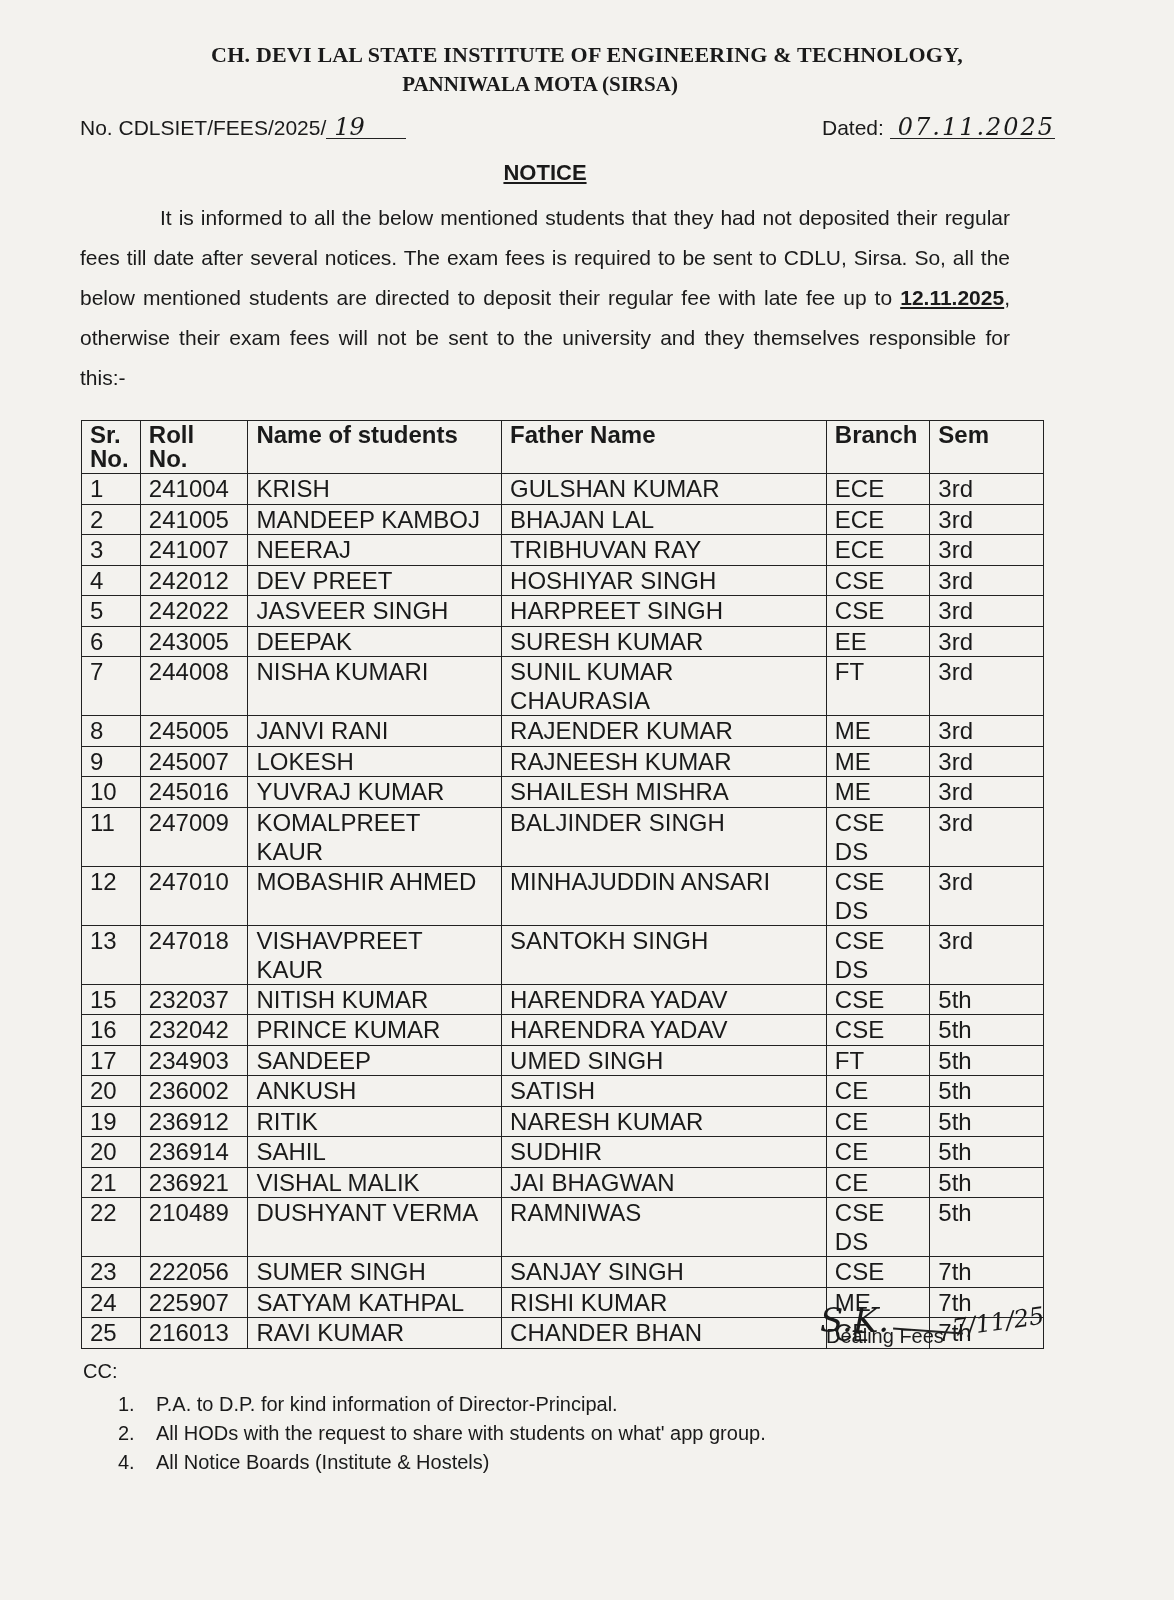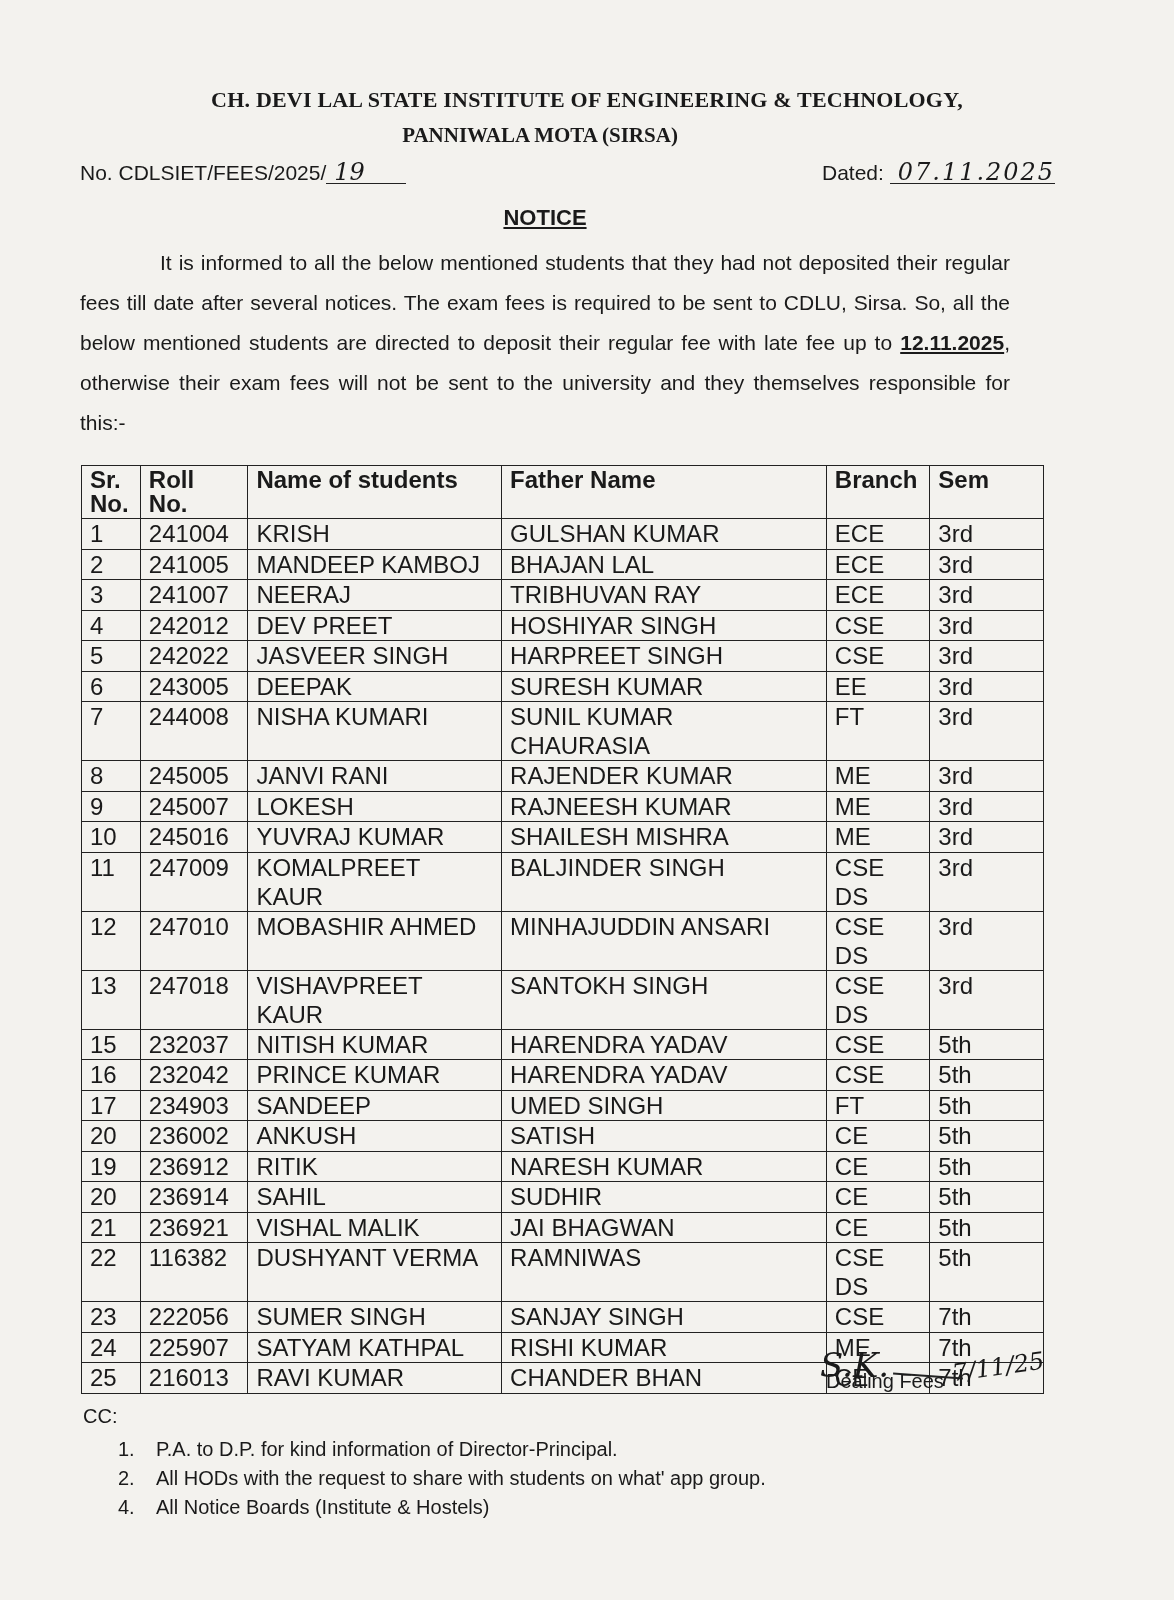--- a/index.html
+++ b/index.html
@@ -4,28 +4,28 @@
   <style>
     html, body { margin: 0; padding: 0; }
     body {
       width: 1174px; height: 1600px;
       background: #f3f2ee;
       color: #1a1a1a;
       font-family: "Liberation Sans", "DejaVu Sans", sans-serif;
       position: relative;
       overflow: hidden;
     }
-    .page { position: absolute; left: 0; top: 0; width: 1174px; height: 1160px; margin-top: 45px; }
+    .page { position: absolute; left: 0; top: 0; width: 1174px; height: 1160px; }
     .title1 {
       position: absolute; left: 0; width: 1174px; top: 42px; text-align: center;
       font-family: "Liberation Serif", "DejaVu Serif", serif; font-weight: bold;
       font-size: 22px; letter-spacing: 0.2px;
     }
     .title2 {
-      position: absolute; left: 0; width: 1080px; top: 78px; text-align: center;
+      position: absolute; left: 0; width: 1080px; top: 72px; text-align: center;
       font-family: "Liberation Serif", "DejaVu Serif", serif; font-weight: bold;
       font-size: 21px;
     }
     .refno { position: absolute; left: 80px; top: 116px; font-size: 21px; }
     .refno .hand, .dated .hand {
       font-family: "DejaVu Serif", serif; font-style: italic; font-size: 24px;
       display: inline-block; border-bottom: 1.5px solid #222; line-height: 22px;
     }
     .refno .hand { min-width: 72px; padding-left: 8px; }
     .dated { position: absolute; left: 822px; top: 116px; font-size: 21px; }
@@ -261,21 +261,21 @@
         <tr>
           <td>21</td>
           <td>236921</td>
           <td>VISHAL MALIK</td>
           <td>JAI BHAGWAN</td>
           <td>CE</td>
           <td>5th</td>
         </tr>
         <tr>
           <td>22</td>
-          <td>116382</td>
+          <td>210489</td>
           <td>DUSHYANT VERMA</td>
           <td>RAMNIWAS</td>
           <td>CSE DS</td>
           <td>5th</td>
         </tr>
         <tr>
           <td>23</td>
           <td>222056</td>
           <td>SUMER SINGH</td>
           <td>SANJAY SINGH</td>

